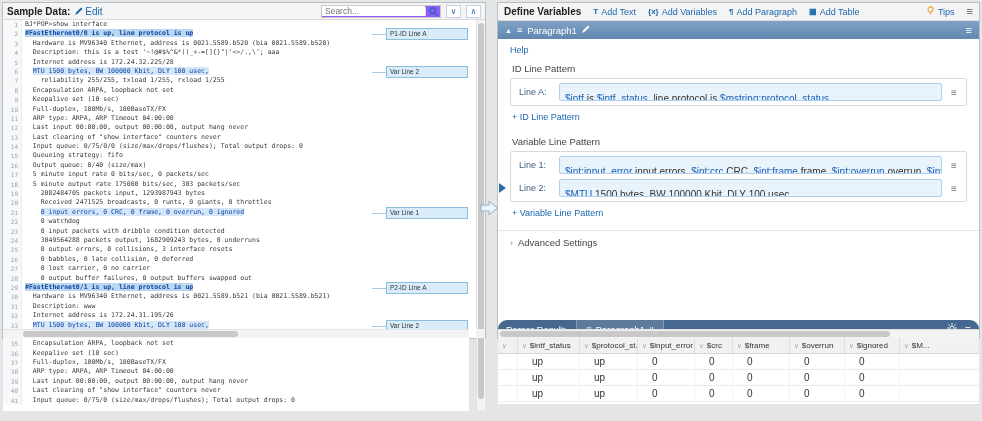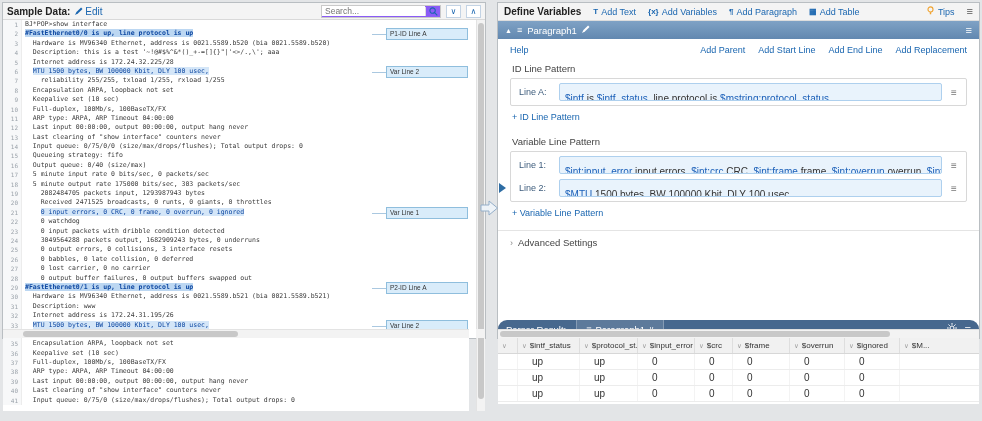--- a/index.html
+++ b/index.html
@@ -330,26 +330,20 @@
     <span class="white-ico"><svg width="8" height="8" viewBox="0 0 10 10">
           <path d="M0 10 L1.8 6.4 L7.6 0.6 L9.4 2.4 L3.6 8.2 Z" fill="#fff"></path>
         </svg></span>
     <span class="spacer"></span>
     <span class="white-ico" style="font-size:11px">≡</span>
   </div>
 
   <div class="para-content">
     <div class="help-row">
       <span class="link">Help</span>
-      <span class="rlinks">
-        <span class="link">Add Parent</span>
-        <span class="link">Add Start Line</span>
-        <span class="link">Add End Line</span>
-        <span class="link">Add Replacement</span>
-      </span>
     </div>
 
     <div class="sec-label">ID Line Pattern</div>
     <div class="pattern-box" id="id-rows">
         <div class="pattern-row">
           <span class="row-label">Line A:</span>
           <div class="pattern-field"><span class="seg-var">$intf</span><span class="seg-txt"> is </span><span class="seg-var">$intf_status</span><span class="seg-txt">, line protocol is </span><span class="seg-var">$mstring:protocol_status</span></div>
           <span class="row-menu">≡</span>
         </div>
       </div>

